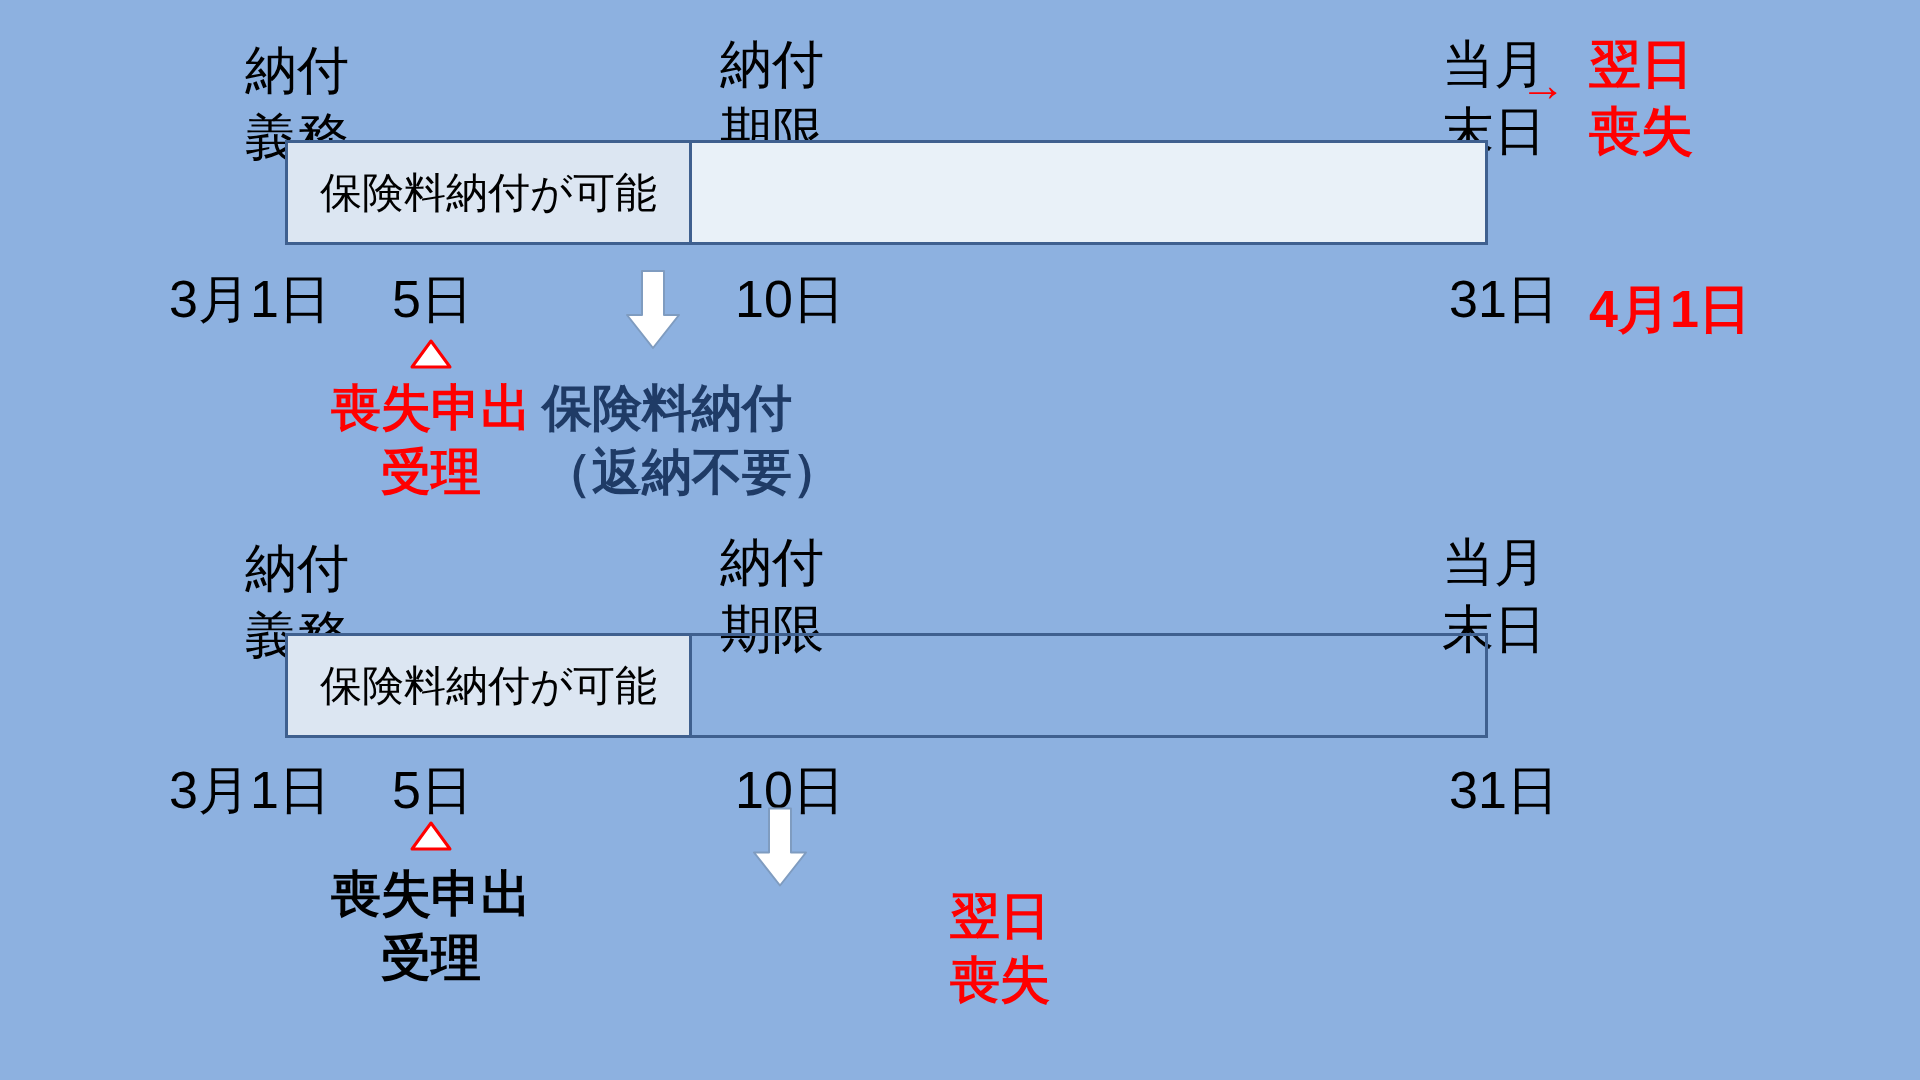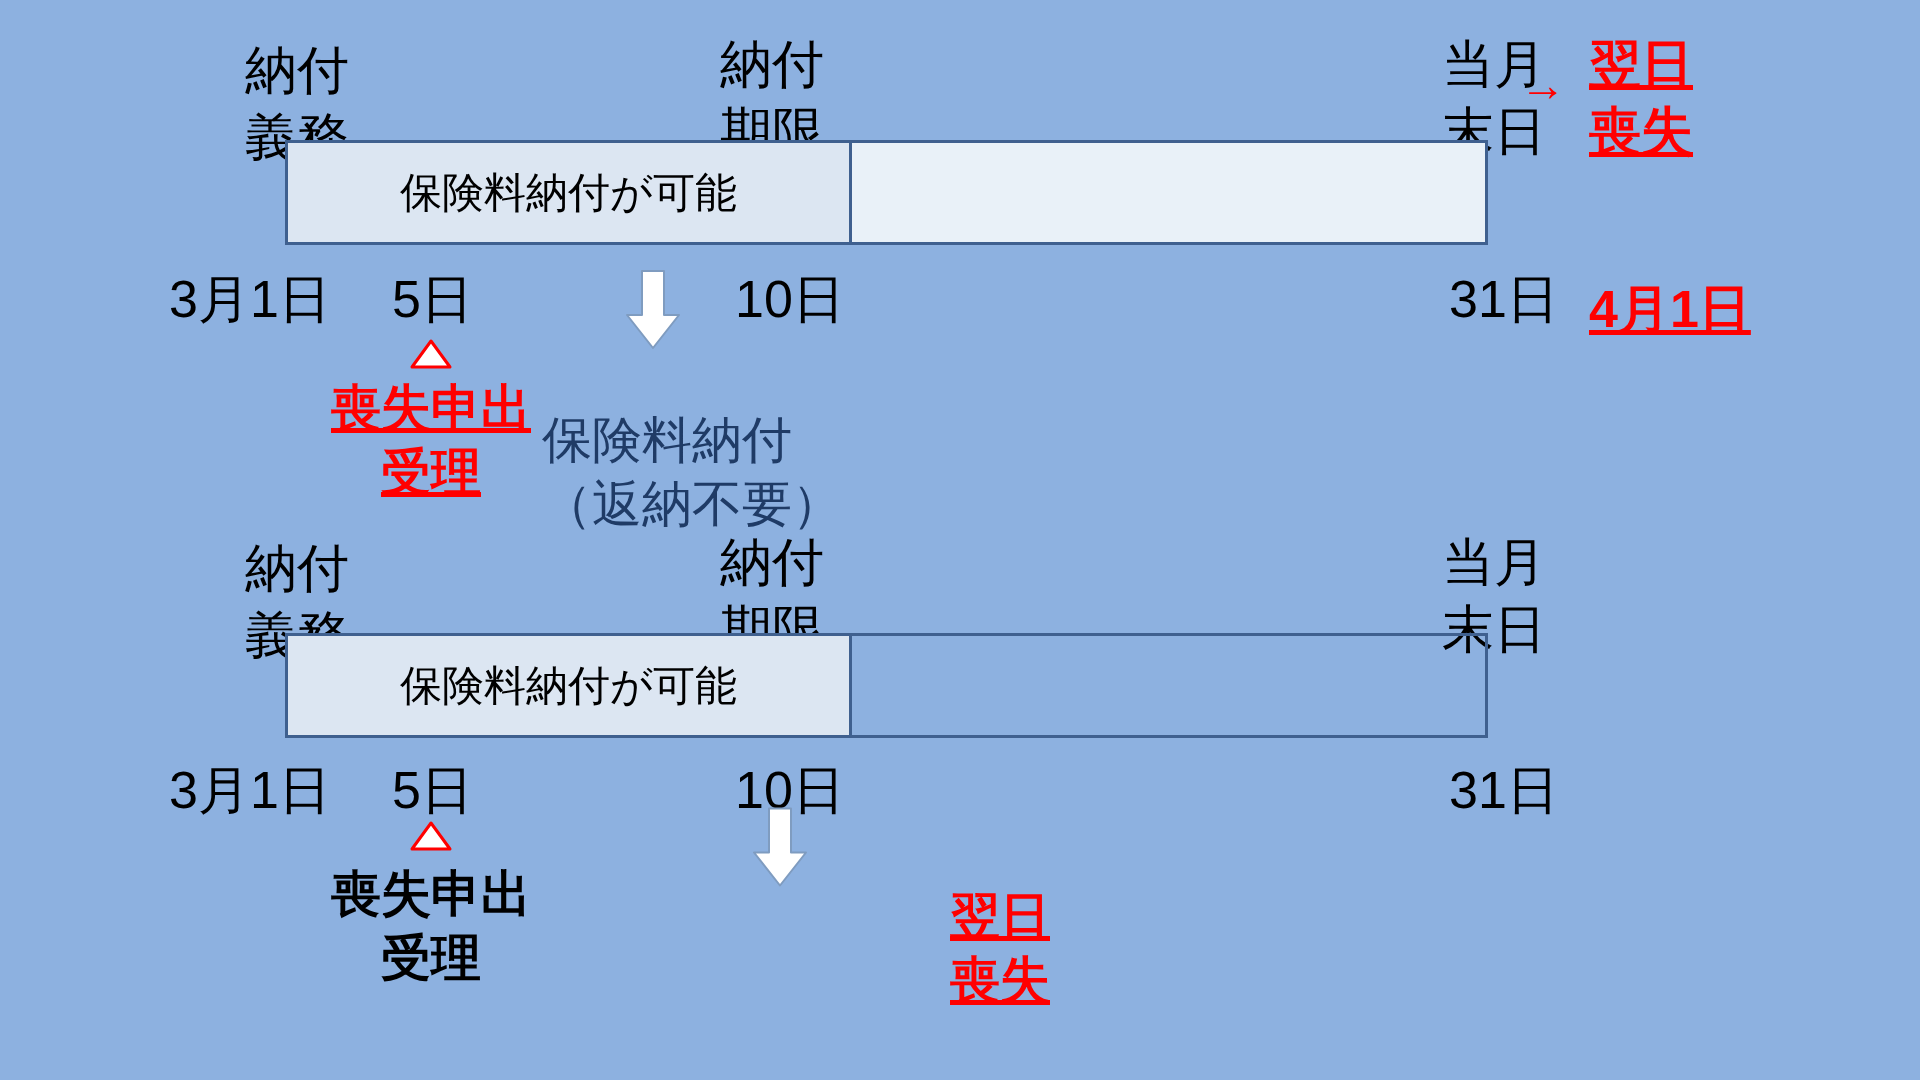--- a/index.html
+++ b/index.html
@@ -5,26 +5,26 @@
   :root{
     --background:#8db1e0; --bar-fill-left:#dce6f2; --bar-fill-right:#e9f1f8;
     --bar-border:#3f608f; --arrow-fill:#ffffff; --arrow-border:#7f9cc0;
     --red:#ff0000; --navy:#1f3b66; --black:#000000;
   }
   *{margin:0;padding:0;box-sizing:border-box;}
   html,body{width:1920px;height:1080px;overflow:hidden;}
   body{font-family:"Liberation Sans","DejaVu Sans",sans-serif;}
   .canvas{position:relative;width:1920px;height:1080px;background:var(--background);}
   .lbl{position:absolute;font-size:52px;line-height:1.28;color:var(--black);white-space:pre-line;}
-  .red{color:var(--red);font-weight:bold;text-decoration:underline;}
-  .navy{color:var(--navy);font-weight:normal;margin-top:32px;}
+  .red{color:var(--red);font-weight:bold;}
+  .navy{color:var(--navy);font-weight:bold;}
   .blk{color:var(--black);font-weight:bold;}
   .center{text-align:center;transform:translateX(-50%);}
   .bar{position:absolute;display:flex;height:105px;border:3px solid var(--bar-border);}
-  .bar-left{width:564px;background:var(--bar-fill-left);border-right:3px solid var(--bar-border);
+  .bar-left{width:404px;background:var(--bar-fill-left);border-right:3px solid var(--bar-border);
             display:flex;align-items:center;justify-content:center;font-size:42px;color:var(--black);}
   .bar-right{flex:1;background:var(--bar-fill-right);}
   .bar-right.transparent{background:transparent;}
   .marker{position:absolute;}
   .ann{position:absolute;font-size:50px;line-height:1.28;white-space:pre-line;}
   .arrow-glyph{position:absolute;font-size:46px;font-weight:bold;color:var(--red);line-height:1;}
 </style>
 </head>
 <body>
 

